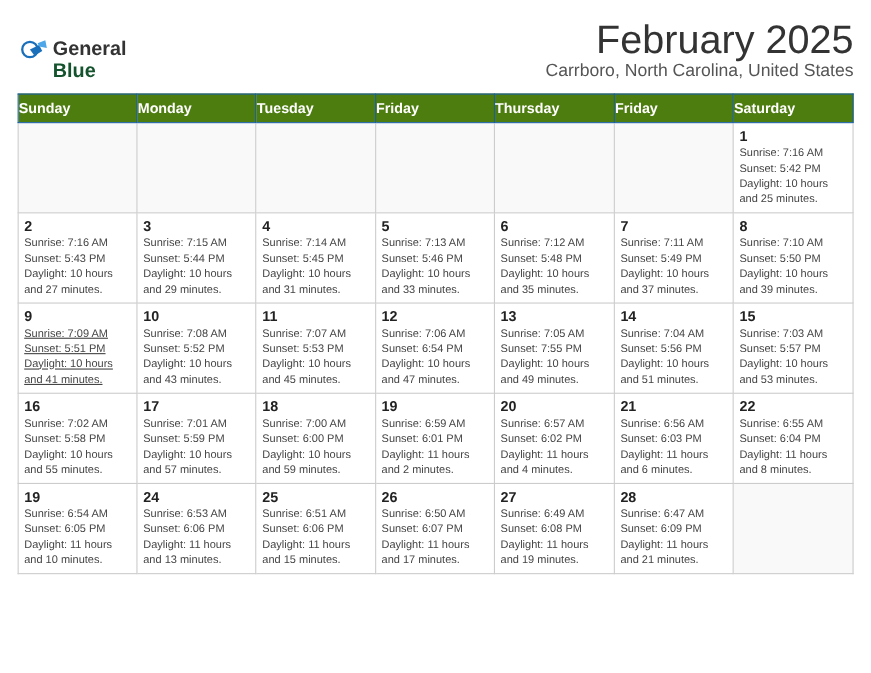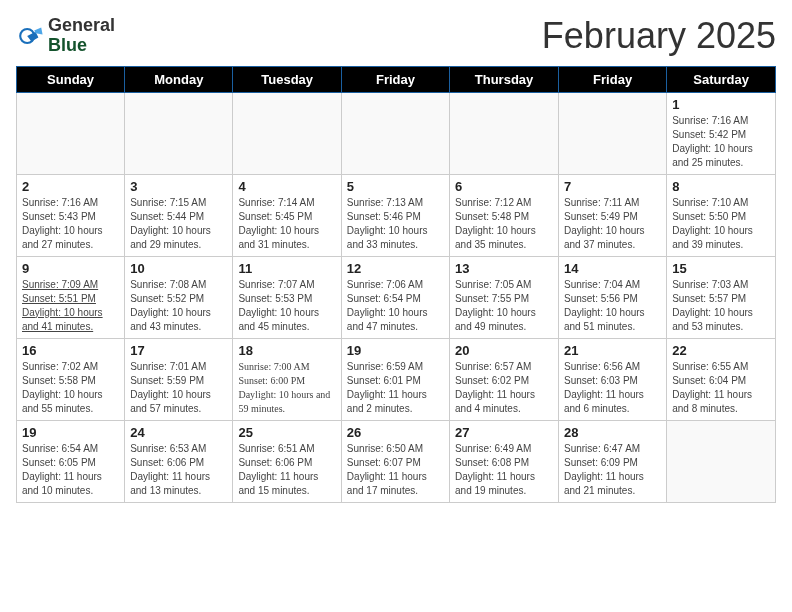--- a/index.html
+++ b/index.html
@@ -23,20 +23,21 @@
     }
     .logo {
       display: flex;
       align-items: center;
       gap: 4px;
     }
     .logo-text {
       font-size: 18px;
       font-weight: bold;
       line-height: 1.1;
+      margin-top: 19px;
     }
     .logo-general { color: #333; }
     .logo-blue { color: #14532d; }
     .logo-icon {
       width: 28px;
       height: 28px;
     }
     .title-block {
       text-align: right;
     }
@@ -48,27 +49,27 @@
     }
     .calendar-subtitle {
       font-size: 16px;
       color: #555;
     }
     .calendar {
       width: 100%;
       border-collapse: collapse;
     }
     .calendar th {
-      background: #000000;
+      background: #4d7c0f;
       color: #fff;
       font-size: 13px;
       font-weight: bold;
       padding: 5px 0;
       border: 1px solid #1a5fa0;
-      text-align: center;
+      text-align: left;
     }
     .calendar td {
       border: 1px solid #ccc;
       vertical-align: top;
       padding: 4px 5px;
       width: 113px;
       min-height: 80px;
       font-size: 10.5px;
       color: #333;
       background: #fff;
@@ -100,20 +101,21 @@
         <path d="M16 20 L28 14 L32 22 L22 28 Z" fill="#1a6fbb"></path>
         <path d="M26 12 L36 8 L38 18 L28 16 Z" fill="#4da6e8"></path>
       </svg>
       <div class="logo-text">
         <span class="logo-general">General</span><br>
         <span class="logo-blue">Blue</span>
       </div>
     </div>
     <div class="title-block">
       <div class="calendar-title">February 2025</div>
+      <div class="calendar-subtitle">Carrboro, North Carolina, United States</div>
     </div>
   </div>
 
   <table class="calendar">
     <thead>
       <tr>
         <th>Sunday</th>
         <th>Monday</th>
         <th>Tuesday</th>
         <th>Friday</th>
@@ -233,21 +235,21 @@
 Daylight: 10 hours and 55 minutes.</div>
           </td>
           <td>
             <span class="day-num">17</span>
             <div class="day-info" style="white-space: pre-line;">Sunrise: 7:01 AM
 Sunset: 5:59 PM
 Daylight: 10 hours and 57 minutes.</div>
           </td>
           <td>
             <span class="day-num">18</span>
-            <div class="day-info" style="white-space: pre-line; font-family: Liberation Serif, serif;">Sunrise: 7:00 AM
+            <div class="day-info" style="white-space: pre-line;">Sunrise: 7:00 AM
 Sunset: 6:00 PM
 Daylight: 10 hours and 59 minutes.</div>
           </td>
           <td>
             <span class="day-num">19</span>
             <div class="day-info" style="white-space: pre-line;">Sunrise: 6:59 AM
 Sunset: 6:01 PM
 Daylight: 11 hours and 2 minutes.</div>
           </td>
           <td>

